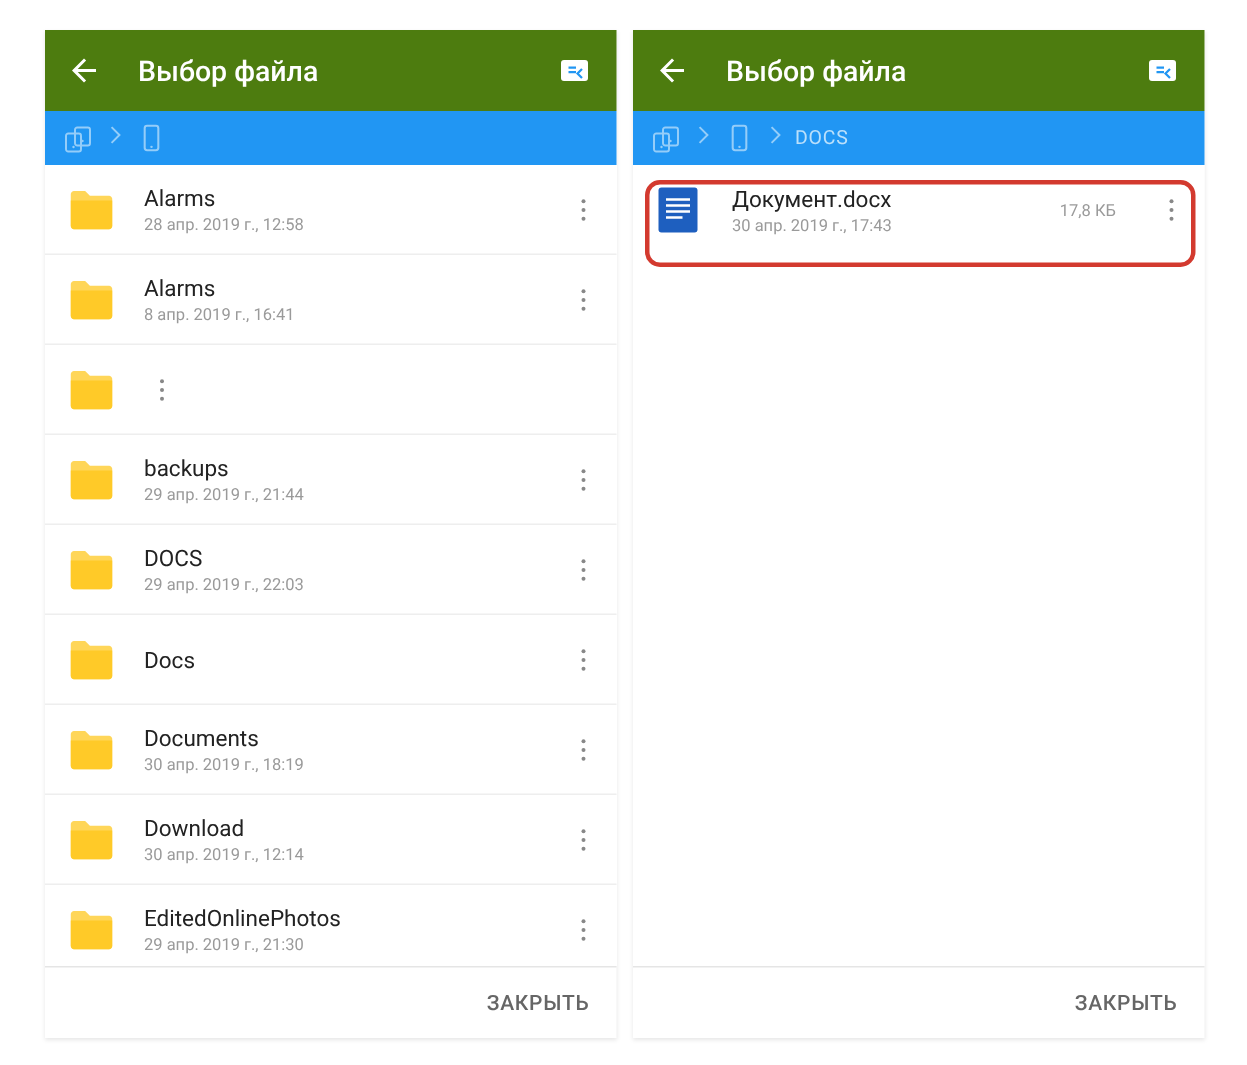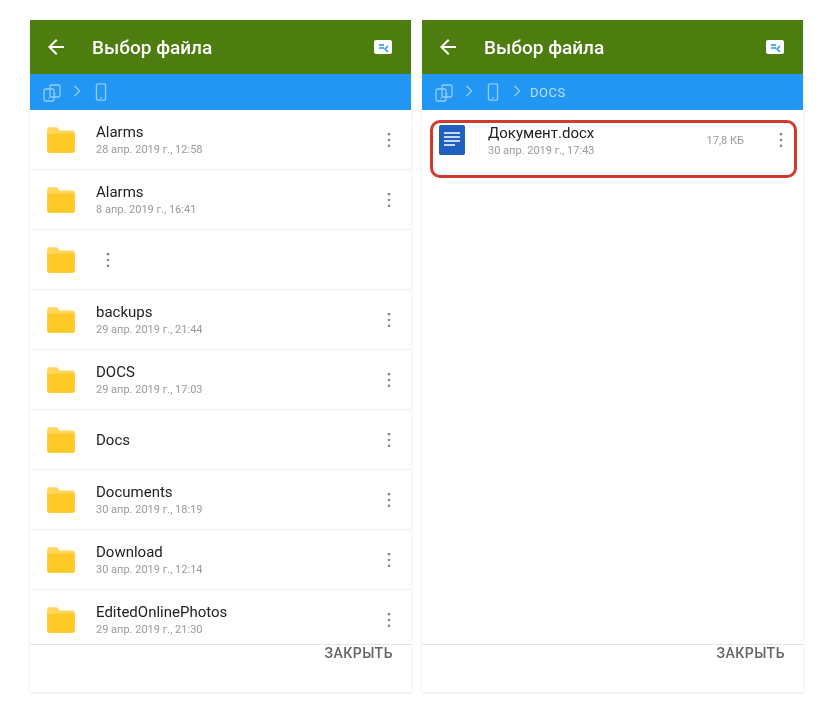--- a/index.html
+++ b/index.html
@@ -108,21 +108,21 @@
   .row-more {
     width: 24px; height: 36px;
     display: flex; align-items: center; justify-content: center;
     color: #888;
     cursor: pointer;
   }
   .footer {
     height: 48px;
     border-top: 1px solid #e5e5e5;
     display: flex;
-    align-items: flex-start;
+    align-items: center;
     justify-content: flex-end;
     padding: 0 18px;
   }
   .footer-btn {
     font-size: 14px;
     font-weight: 500;
     color: #666;
     letter-spacing: 0.5px;
     cursor: pointer;
   }
@@ -257,21 +257,21 @@
             <use href="#svg-more"></use>
           </svg>
         </div>
     </div>
     <div class="row">
       <div class="row-icon"><svg width="34" height="34" viewBox="0 0 32 32">
             <use href="#svg-folder"></use>
           </svg></div>
       <div class="row-text">
         <div class="row-name">DOCS</div>
-        <div class="row-sub">29 апр. 2019 г., 17:03</div>
+        <div class="row-sub">29 апр. 2019 г., 22:03</div>
       </div>
       <div class="row-more">
           <svg width="20" height="24" viewBox="0 0 24 24">
             <use href="#svg-more"></use>
           </svg>
         </div>
     </div>
     <div class="row">
       <div class="row-icon"><svg width="34" height="34" viewBox="0 0 32 32">
             <use href="#svg-folder"></use>

